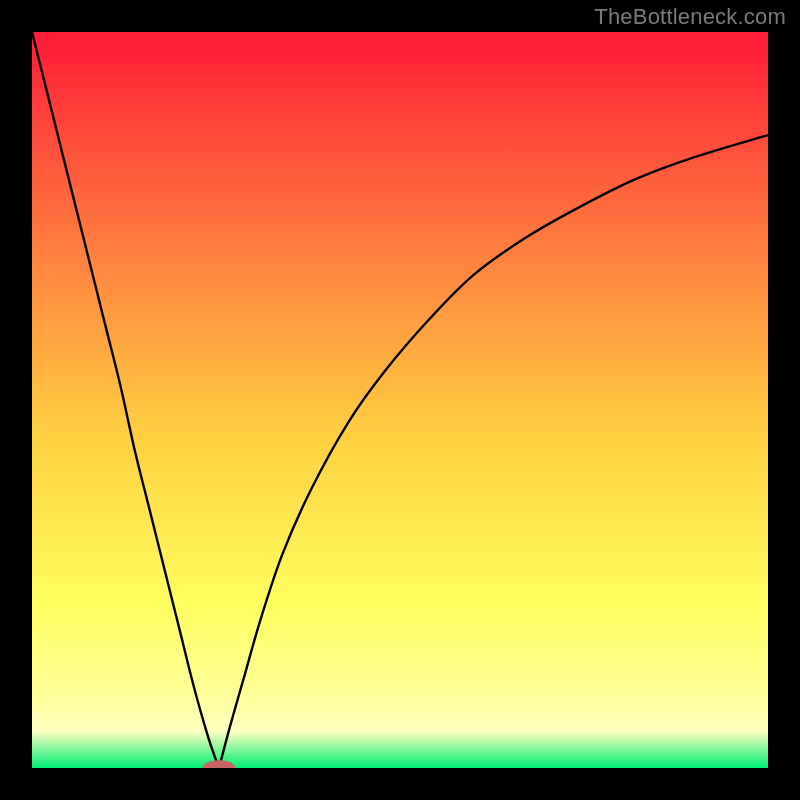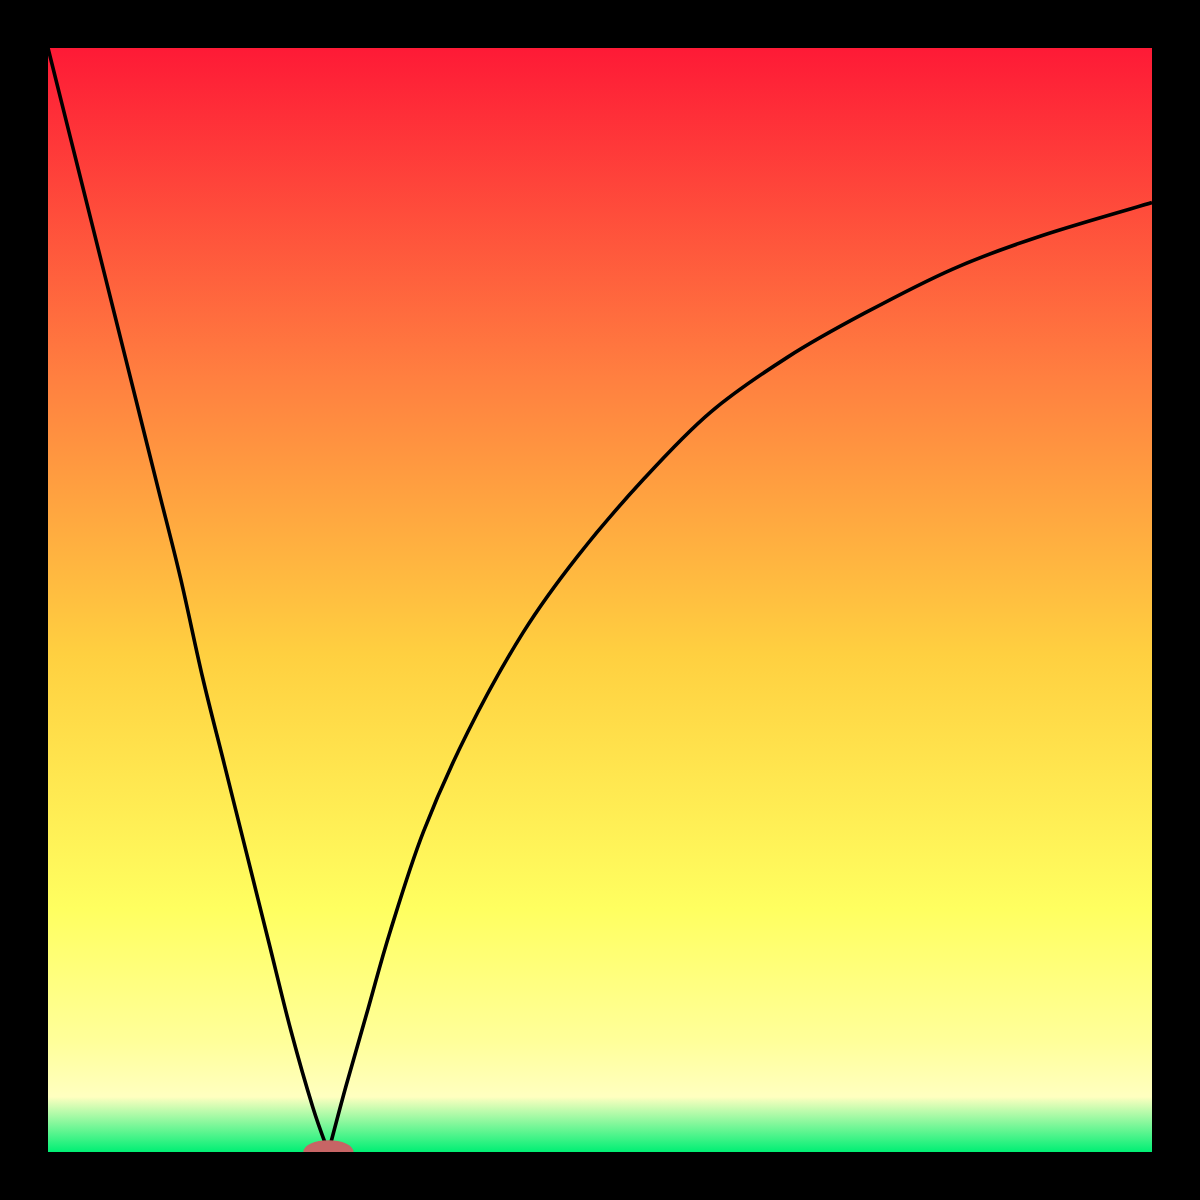--- a/index.html
+++ b/index.html
@@ -39,20 +39,21 @@
   .plot svg {
     display: block;
     width: 736px;
     height: 736px;
   }
 </style>
 </head>
 <body>
 
 <div class="frame">
+  <div class="watermark">TheBottleneck.com</div>
   <div class="plot">
     <svg viewBox="0 0 100 100" preserveAspectRatio="none">
       <defs>
         <linearGradient id="bg" x1="0" y1="0" x2="0" y2="1">
           <stop id="g0" offset="0%" stop-color="#fe1a36"></stop>
           <stop id="g1" offset="30%" stop-color="#ff8040"></stop>
           <stop id="g2" offset="55%" stop-color="#ffd040"></stop>
           <stop id="g3" offset="78%" stop-color="#ffff60"></stop>
           <stop id="g4" offset="90%" stop-color="#ffff9a"></stop>
           <stop id="g5" offset="95%" stop-color="#ffffc0"></stop>

